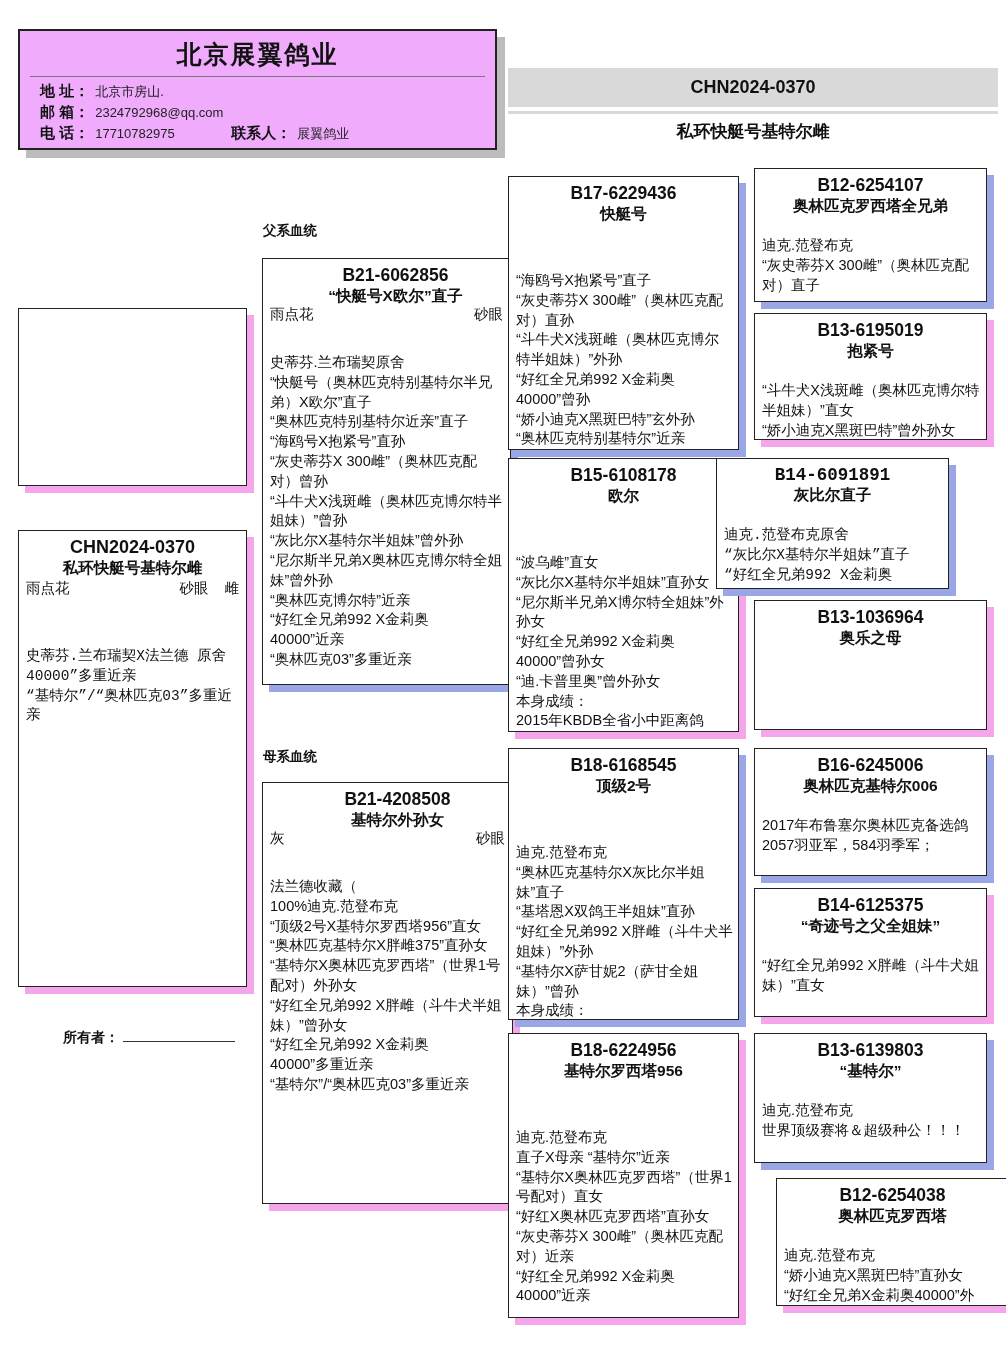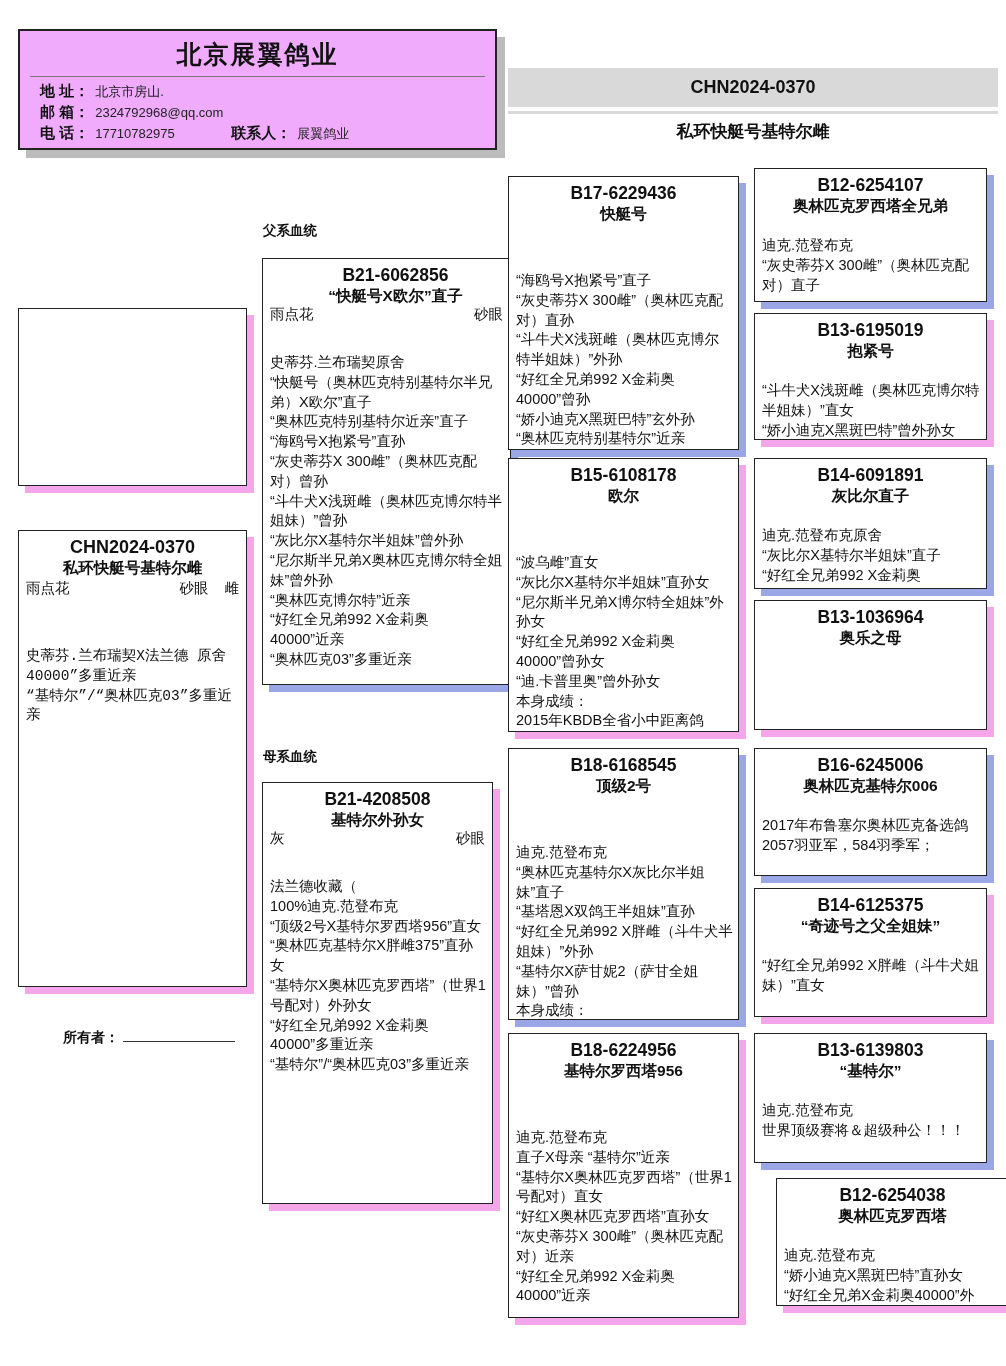--- a/index.html
+++ b/index.html
@@ -111,33 +111,34 @@
         <div>“斗牛犬X浅斑雌（奥林匹克博尔特半姐妹）”曾孙</div>
         <div>“灰比尔X基特尔半姐妹”曾外孙</div>
         <div>“尼尔斯半兄弟X奥林匹克博尔特全姐妹”曾外孙</div>
         <div>“奥林匹克博尔特”近亲</div>
         <div>“好红全兄弟992 X金莉奥</div>
         <div>40000”近亲</div>
         <div>“奥林匹克03”多重近亲</div>
       </div>
   </div>
 
-  <div class="pbox sh-pink b-mid" style="left:262px;top:782px;width:229px;height:420px;">
+  <div class="pbox sh-pink b-mid" style="left:262px;top:782px;width:229px;height:420px;padding-left:20px;">
     <div class="ptitle">B21-4208508</div>
     <div class="pname">基特尔外孙女</div>
     <div class="crow">
       <span>灰</span>
       <span>砂眼</span>
     </div>
     <div class="pbody">
         <div>法兰德收藏（</div>
         <div>100%迪克.范登布克</div>
         <div>“顶级2号X基特尔罗西塔956”直女</div>
         <div>“奥林匹克基特尔X胖雌375”直孙女</div>
         <div>“基特尔X奥林匹克罗西塔”（世界1号配对）外孙女</div>
+        <div>“好红全兄弟992 X胖雌（斗牛犬半姐妹）”曾孙女</div>
         <div>“好红全兄弟992 X金莉奥</div>
         <div>40000”多重近亲</div>
         <div>“基特尔”/“奥林匹克03”多重近亲</div>
       </div>
   </div>
 
   <div class="pbox sh-blue b-mid" style="left:508px;top:168px;width:229px;height:272px;margin-top:8px;">
     <div class="ptitle">B17-6229436</div>
     <div class="pname">快艇号</div>
     <div class="pbody">
@@ -199,21 +200,21 @@
       </div>
   </div>
   <div class="pbox sh-pink b-small" style="left:754px;top:313px;width:231px;height:125px;">
     <div class="ptitle">B13-6195019</div>
     <div class="pname">抱紧号</div>
     <div class="pbody">
         <div>“斗牛犬X浅斑雌（奥林匹克博尔特半姐妹）”直女</div>
         <div>“娇小迪克X黑斑巴特”曾外孙女</div>
       </div>
   </div>
-  <div class="pbox sh-blue b-small" style="left:754px;top:458px;width:231px;height:129px;">
+  <div class="pbox sh-blue b-small" style="left:716px;top:458px;width:231px;height:129px;font-family:Liberation Mono, monospace;">
     <div class="ptitle">B14-6091891</div>
     <div class="pname">灰比尔直子</div>
     <div class="pbody">
         <div>迪克.范登布克原舍</div>
         <div>“灰比尔X基特尔半姐妹”直子</div>
         <div>“好红全兄弟992 X金莉奥</div>
       </div>
   </div>
   <div class="pbox sh-pink b-small" style="left:754px;top:600px;width:231px;height:128px;">
     <div class="ptitle">B13-1036964</div>

